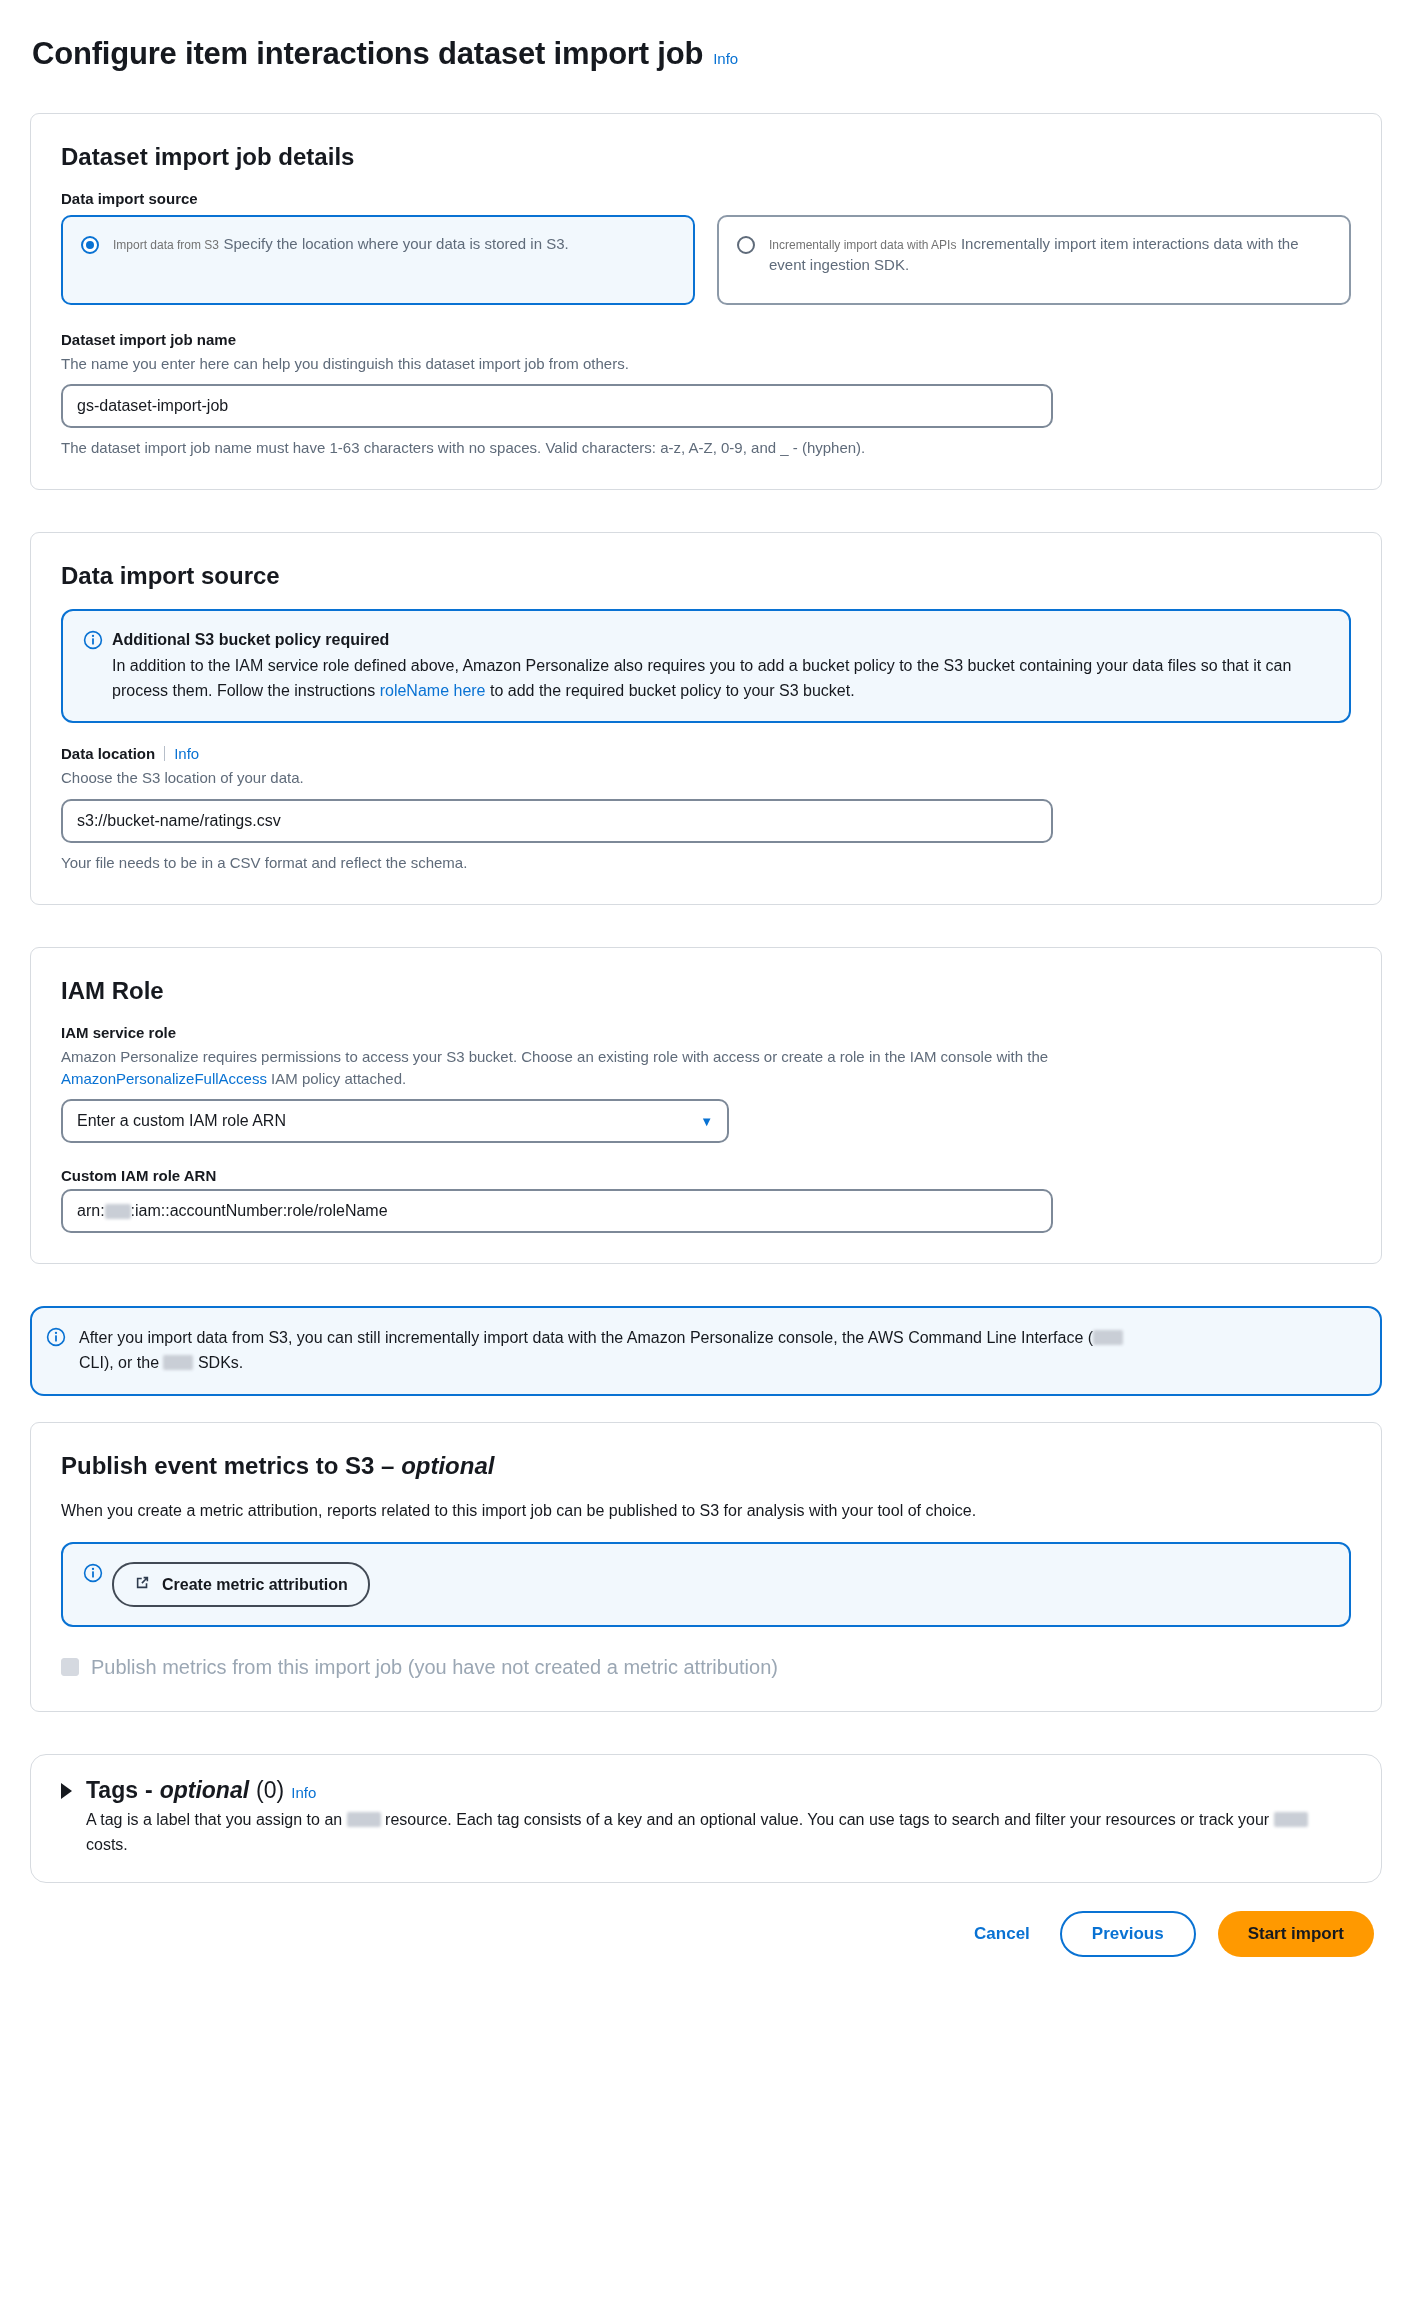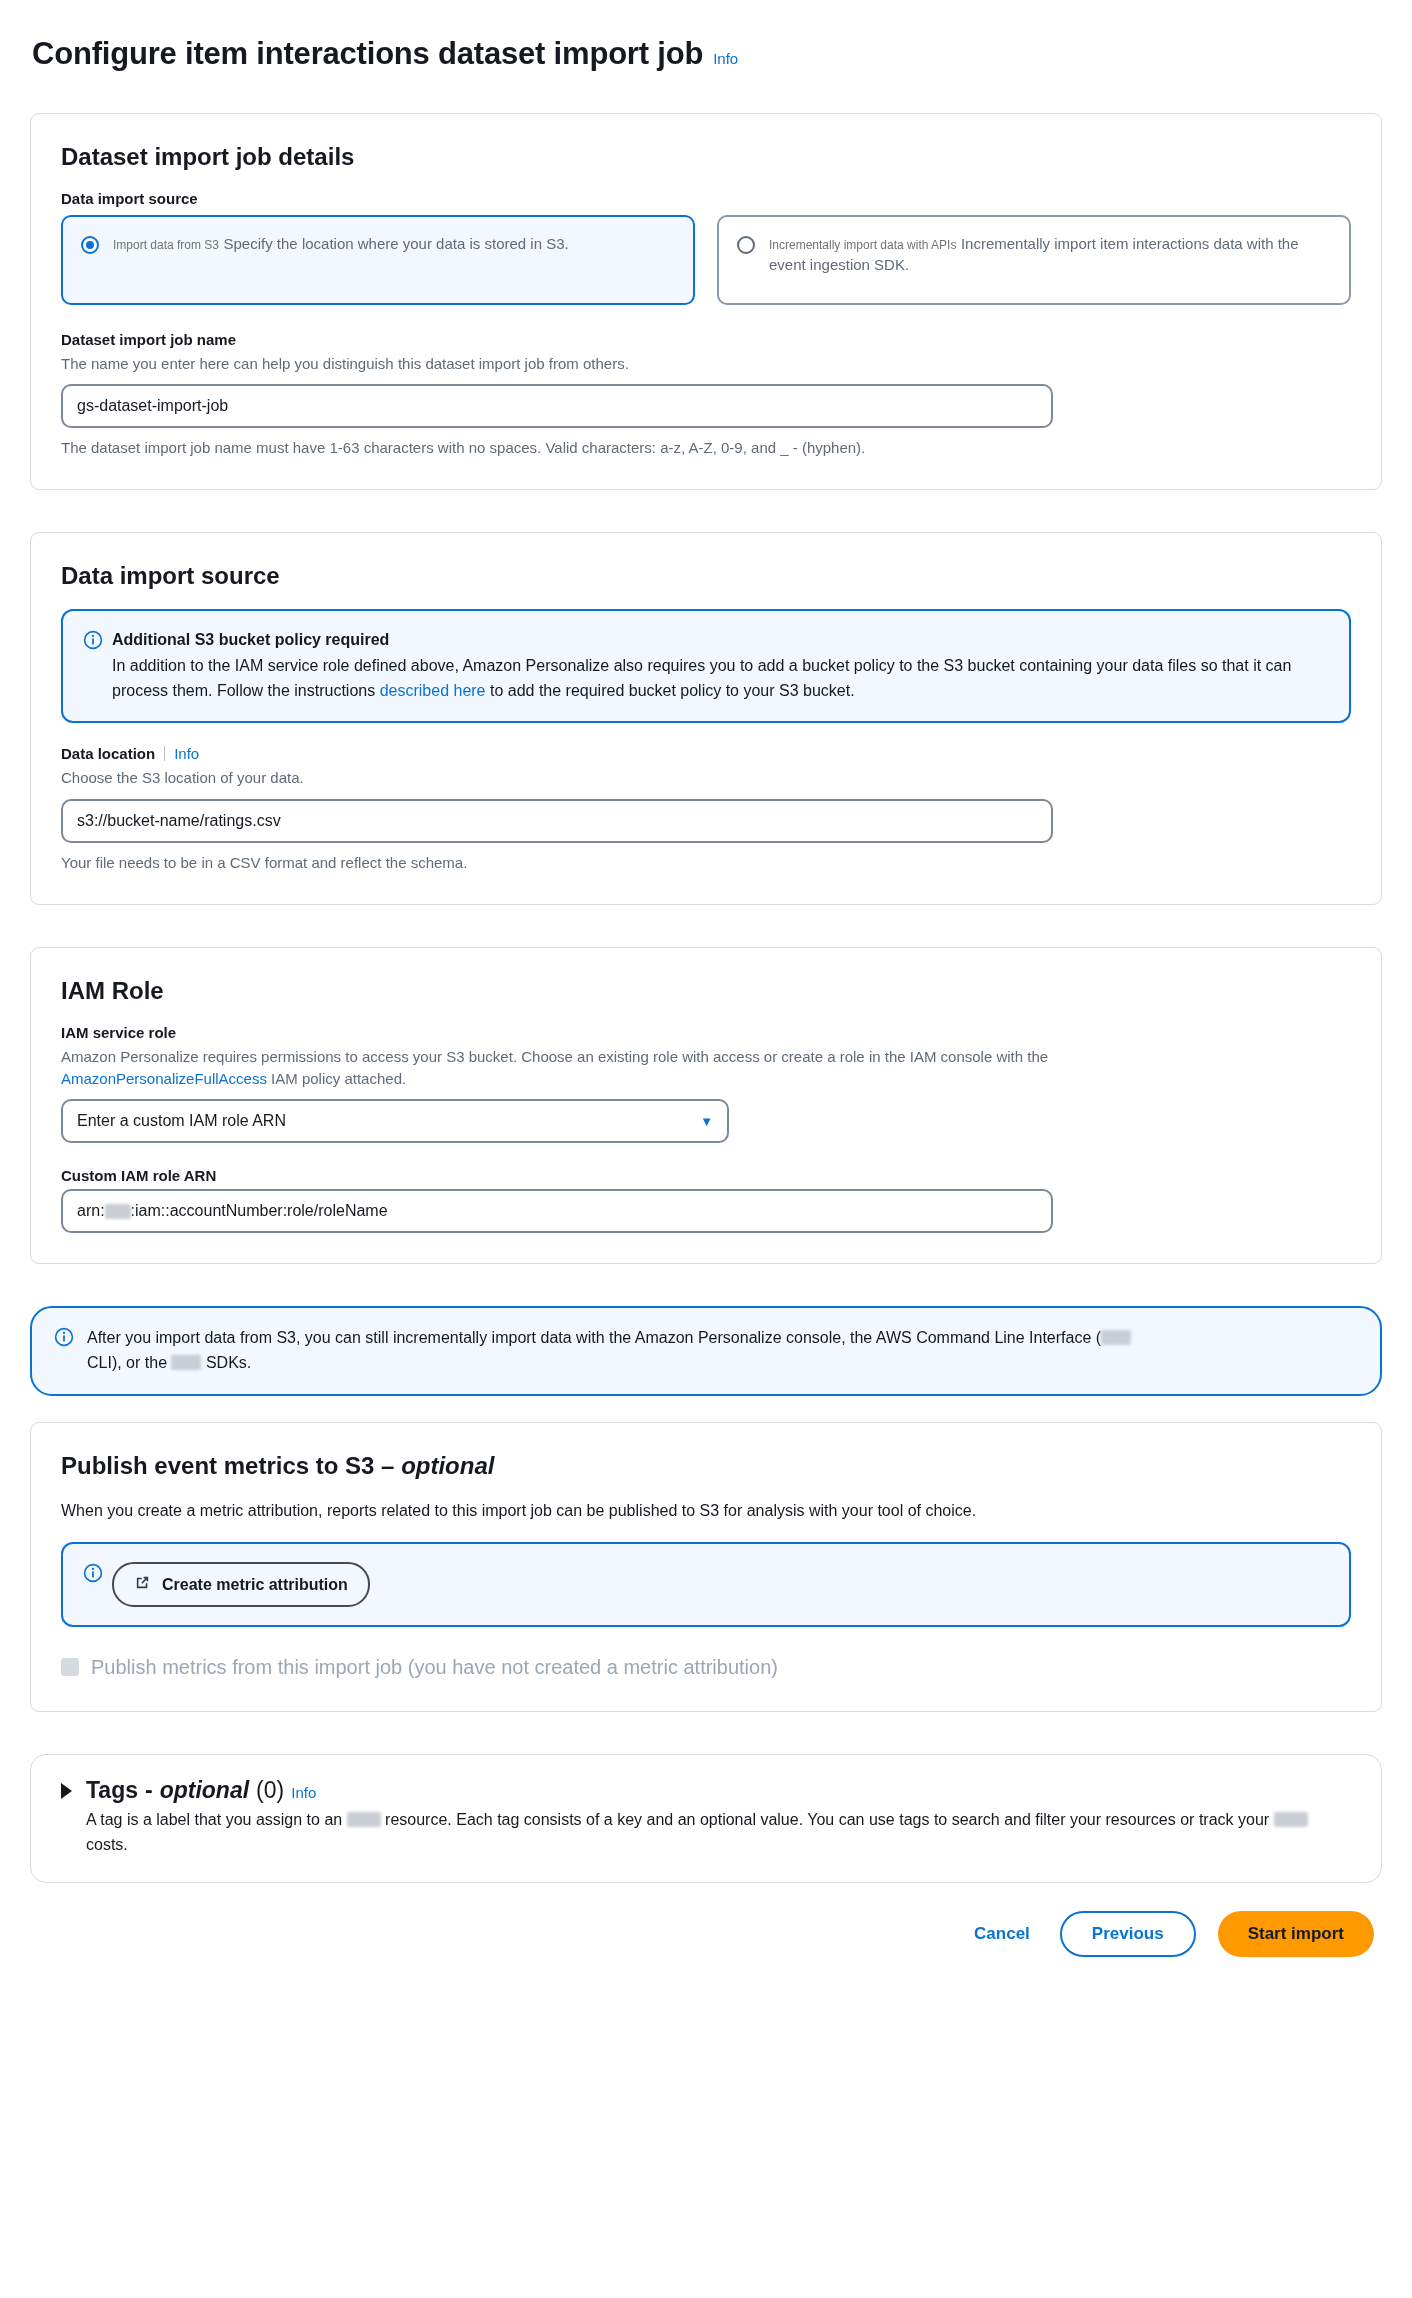--- a/index.html
+++ b/index.html
@@ -219,22 +219,22 @@
   .alert-text {
     font-size: 16px;
     color: #16191f;
     line-height: 1.55;
   }
   .alert-text a { color: #0972d3; text-decoration: none; }
 
   .standalone-alert {
     border: 2px solid #0972d3;
     background: #f2f8fd;
-    border-radius: 22px;
-    padding: 18px 22px;
+    border-radius: 14px;
+    padding: 18px 14px;
     display: flex;
     gap: 13px;
     align-items: flex-start;
     margin-bottom: 26px;
   }
 
   
   .alert-split {
     display: flex;
     gap: 20px;
@@ -410,21 +410,21 @@
     <div class="alert">
       <span class="alert-icon">
         <svg width="20" height="20" viewBox="0 0 20 20" aria-hidden="true">
           <circle cx="10" cy="10" r="8.4" fill="none" stroke="#0972d3" stroke-width="1.6"></circle>
           <circle cx="10" cy="5.9" r="1.15" fill="#0972d3"></circle>
           <rect x="9.1" y="8.3" width="1.8" height="6.2" rx="0.6" fill="#0972d3"></rect>
         </svg>
       </span>
       <div class="alert-body">
         <div class="alert-title">Additional S3 bucket policy required</div>
-        <div class="alert-text"><span>In addition to the IAM service role defined above, Amazon Personalize also requires you to add a bucket policy to the S3 bucket containing your data files so that it can process them. Follow the instructions </span><a>described here</a><span> to add the required bucket policy to your S3 bucket.</span></div>
+        <div class="alert-text"><span>In addition to the IAM service role defined above, Amazon Personalize also requires you to add a bucket policy to the S3 bucket containing your data files so that it can process them. Follow the instructions </span><a>roleName here</a><span> to add the required bucket policy to your S3 bucket.</span></div>
       </div>
     </div>
 
     <div>
       <div class="field-label">
         <span>Data location</span>
         <span class="label-divider"></span>
         <a class="info-link">Info</a>
       </div>
       <div class="field-desc">Choose the S3 location of your data.</div>

